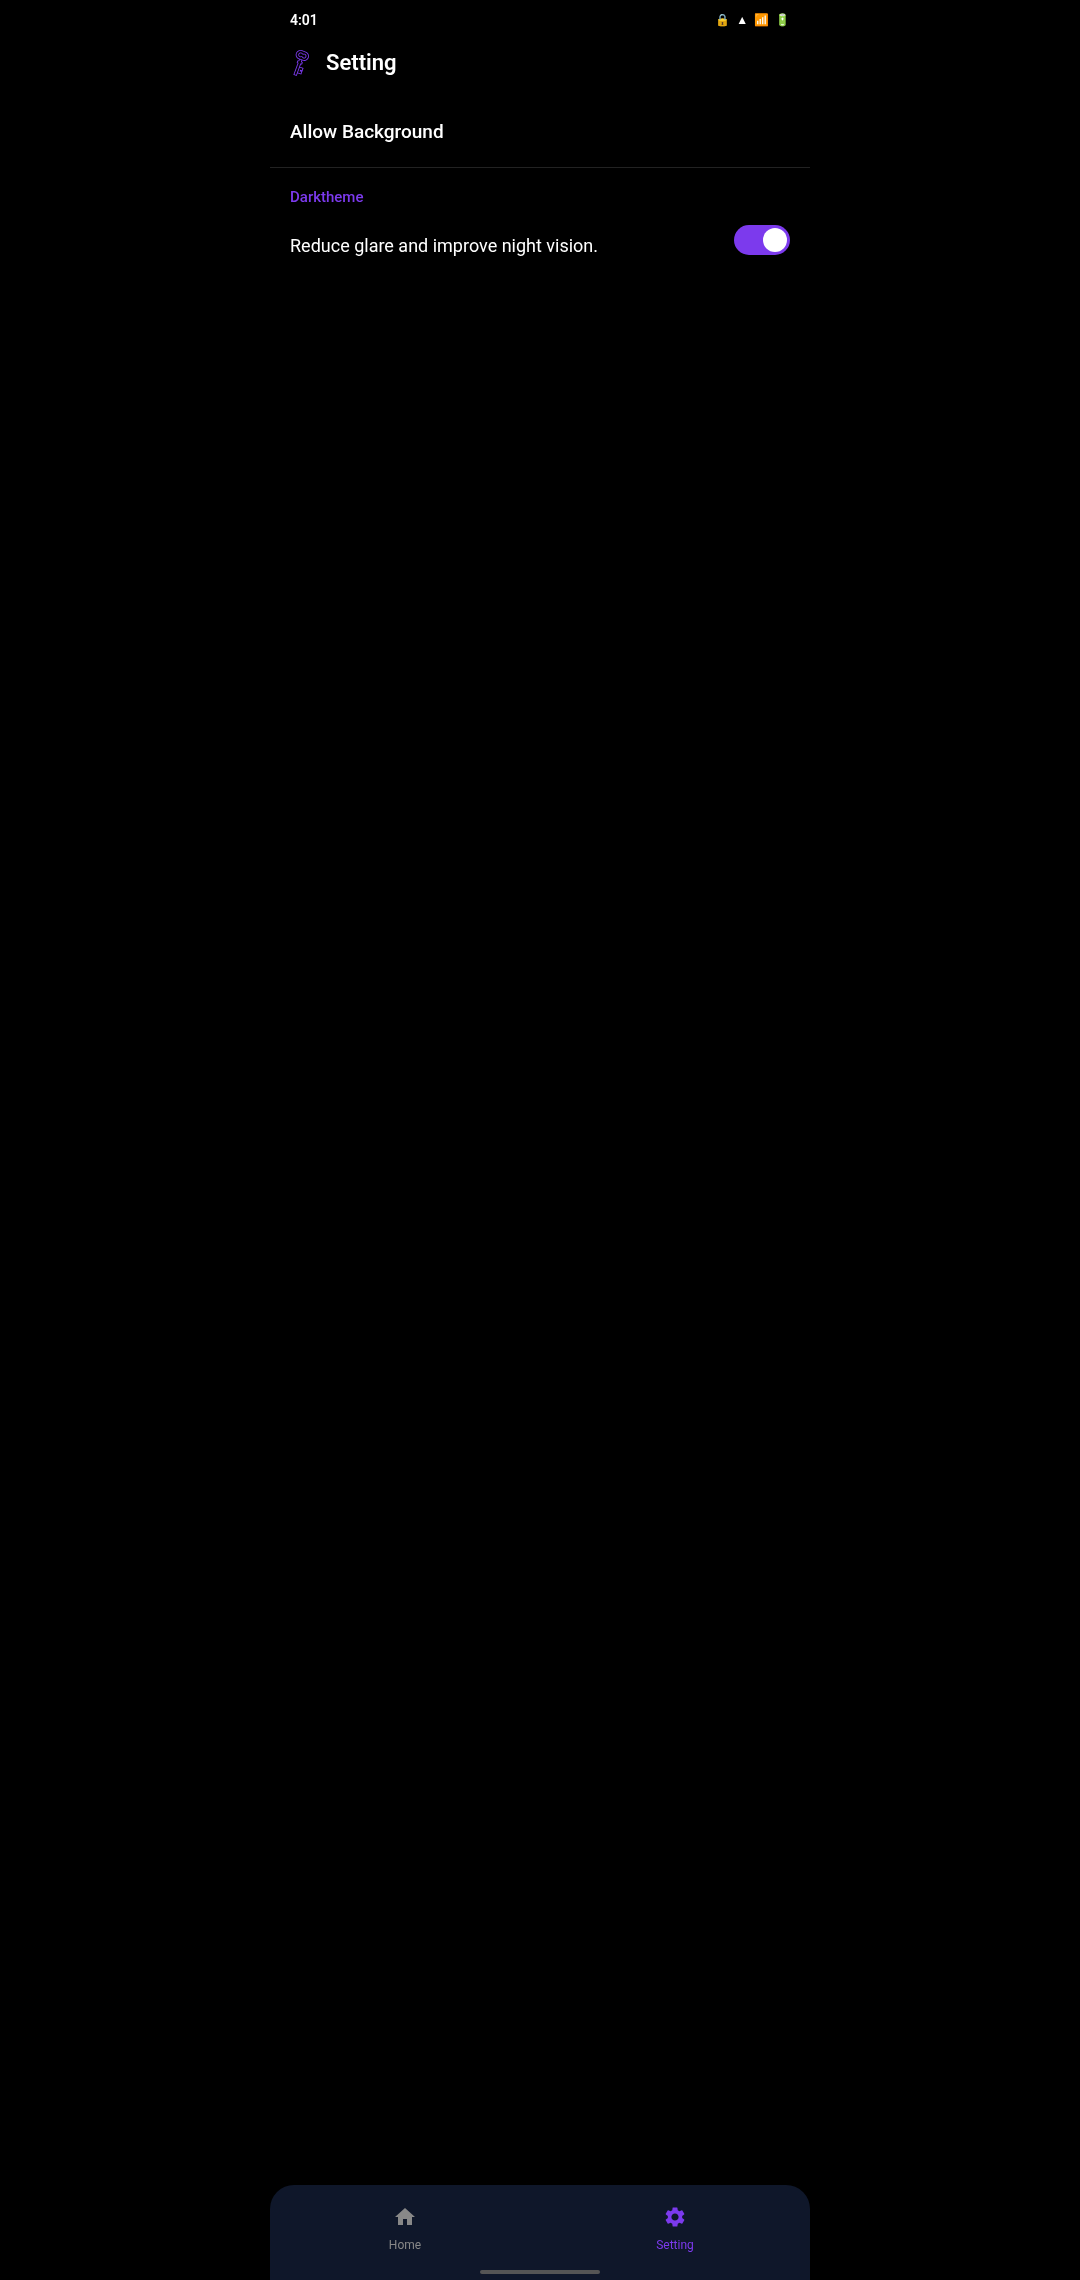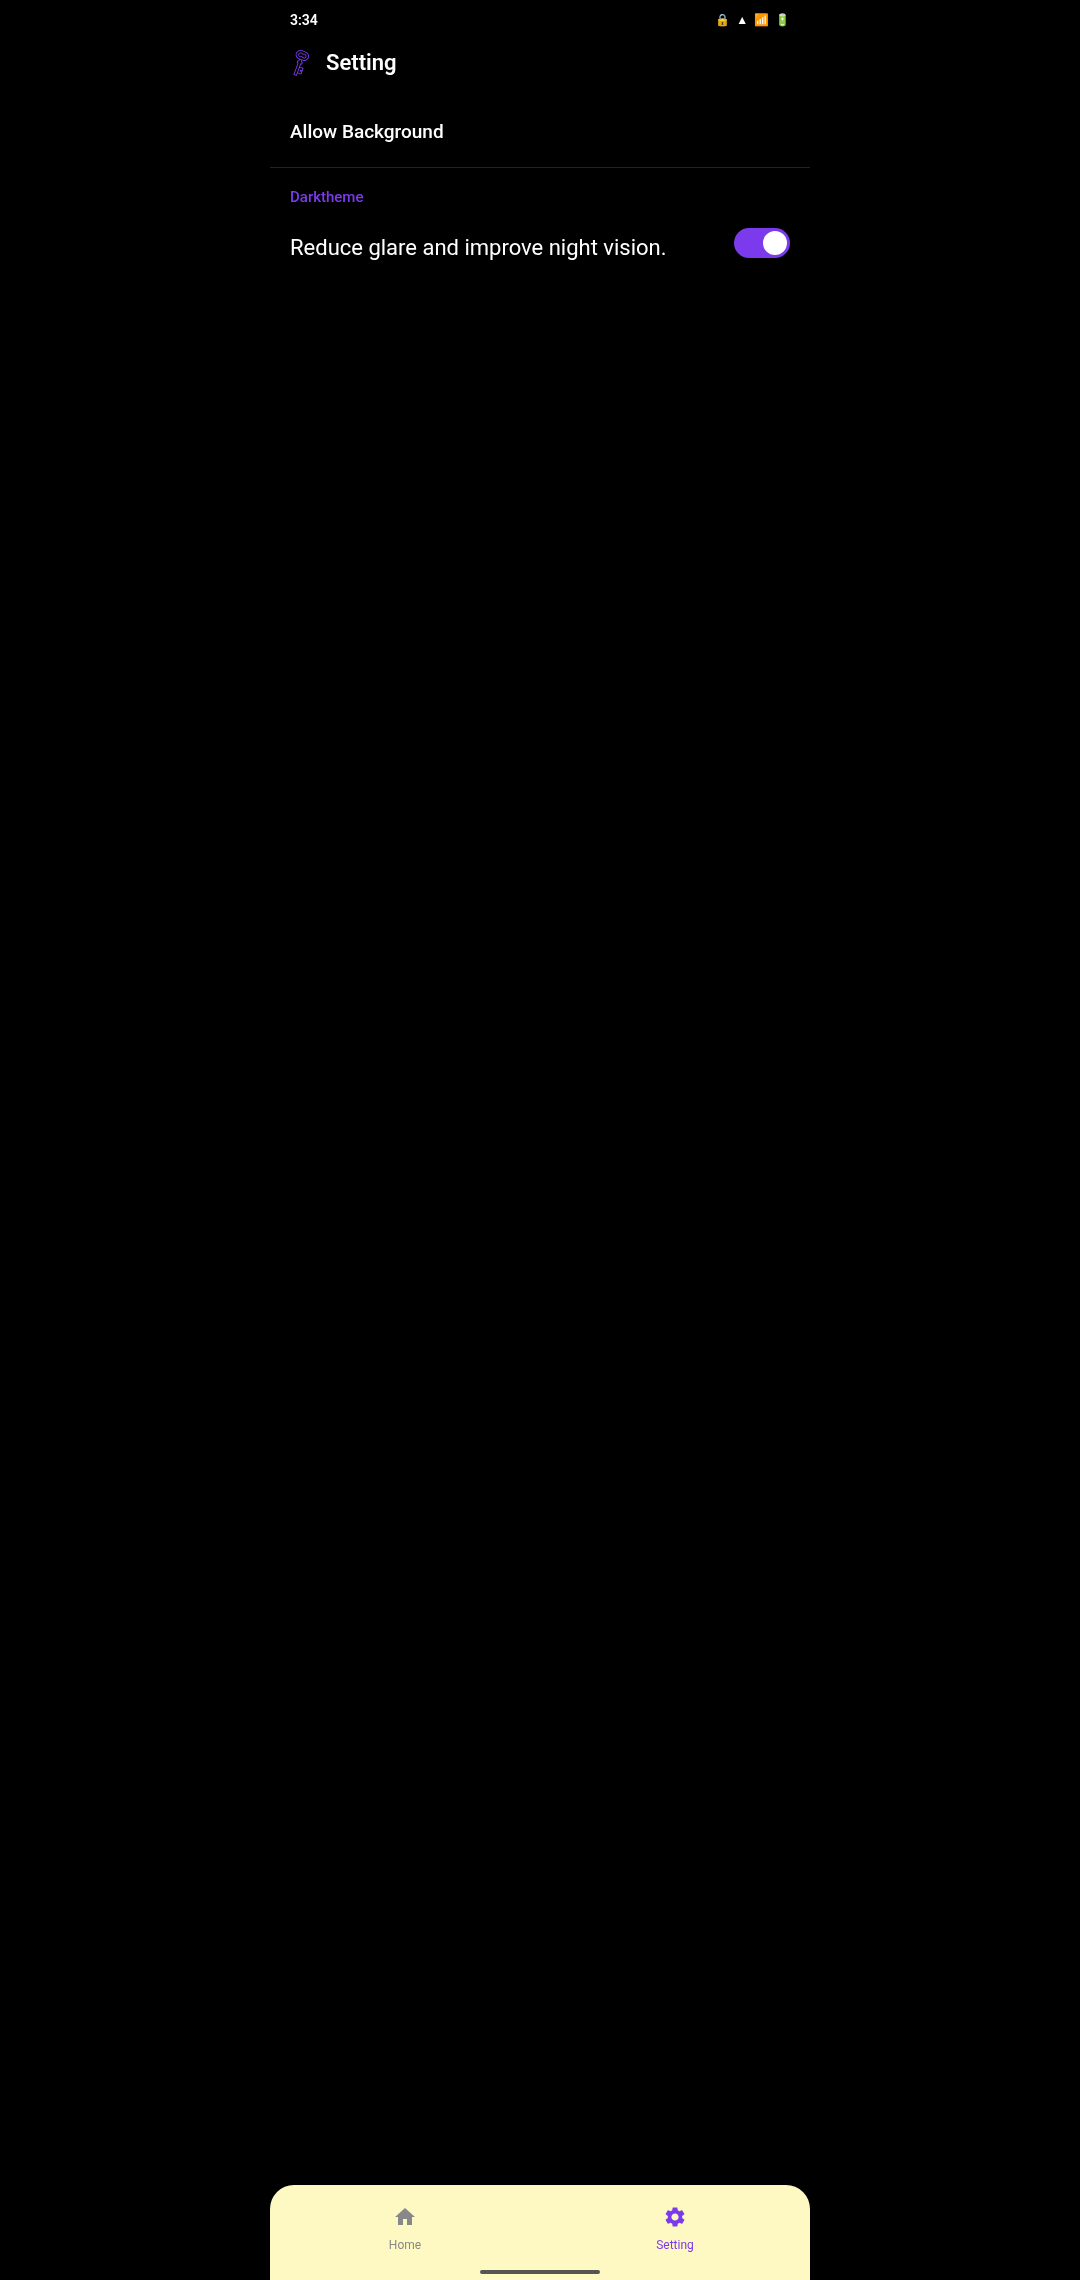--- a/index.html
+++ b/index.html
@@ -104,21 +104,21 @@
     }
 
     .setting-row {
       display: flex;
       justify-content: space-between;
       align-items: center;
       gap: 16px;
     }
 
     .setting-description {
-      font-size: 22px;
+      font-size: 18px;
       color: #ffffff;
       line-height: 1.4;
       flex: 1;
       margin-top: 11px;
     }
 
     
     .toggle-container {
       position: relative;
       width: 56px;
@@ -158,21 +158,21 @@
     }
 
     
     .bottom-nav {
       position: fixed;
       bottom: 0;
       left: 50%;
       transform: translateX(-50%);
       width: 100%;
       max-width: 540px;
-      background-color: #fef9c3;
+      background-color: #0f172a;
       border-radius: 24px 24px 0 0;
       display: flex;
       align-items: center;
       padding: 12px 0 20px;
     }
 
     .nav-item {
       flex: 1;
       display: flex;
       flex-direction: column;
@@ -228,21 +228,21 @@
 
     .home-svg {
       width: 24px;
       height: 24px;
     }
   </style>
 </head>
 <body>
 
 <div class="status-bar">
-  <div class="status-bar-left">3:34</div>
+  <div class="status-bar-left">4:01</div>
   <div class="status-bar-right">
     <span class="status-icon">🔒</span>
     <span class="status-icon">▲</span>
     <span class="status-icon">📶</span>
     <span class="status-icon">🔋</span>
   </div>
 </div>
 
 <div class="header">
   <div class="header-icon">

